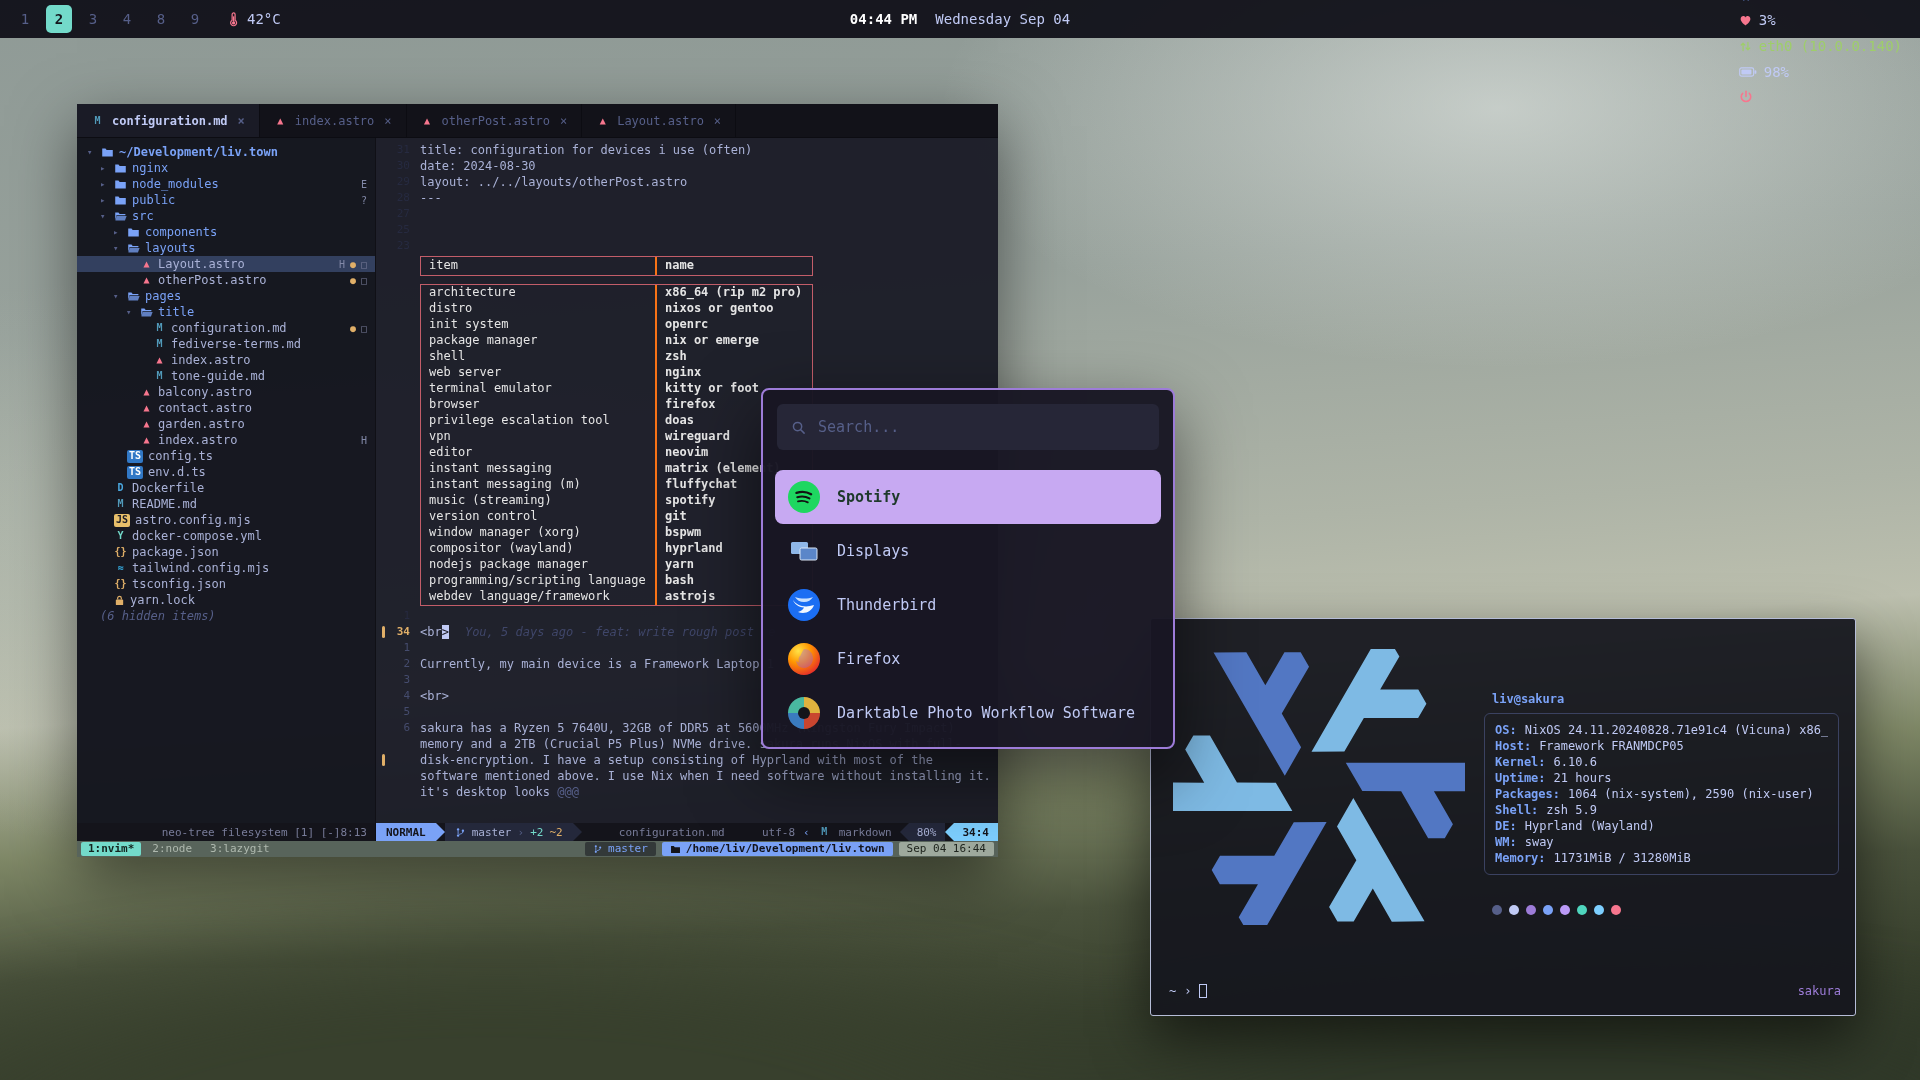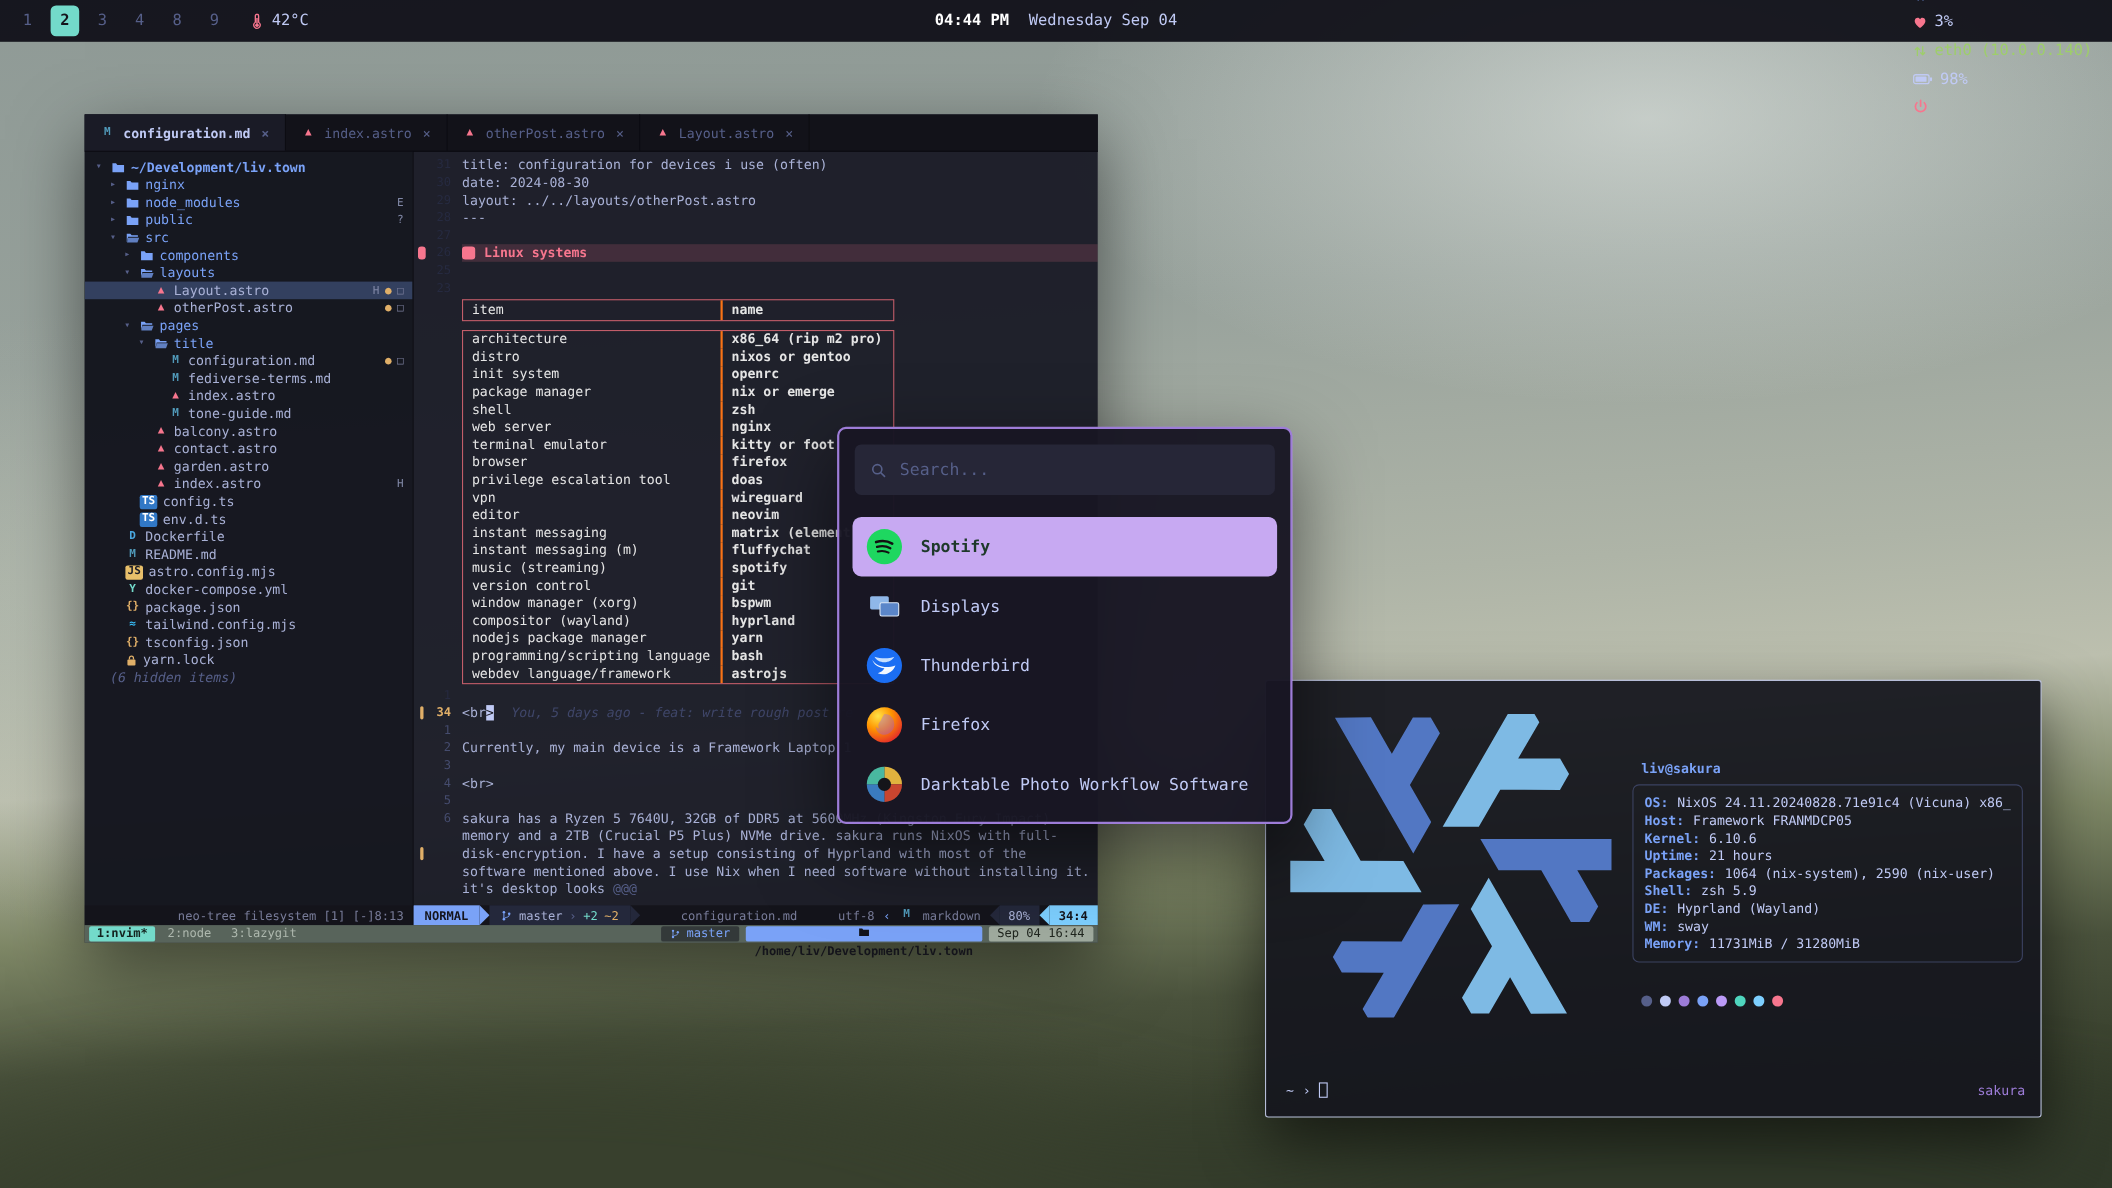--- a/index.html
+++ b/index.html
@@ -95,21 +95,21 @@
   .tri-l2 { width:0; height:0; border-top:9px solid transparent; border-bottom:9px solid transparent; border-right:9px solid #24283b; }
   .chip-80 { background:#24283b; color:#a9b1d6; height:100%; display:flex; align-items:center; padding:0 8px; }
   .tri-lc { width:0; height:0; border-top:9px solid transparent; border-bottom:9px solid transparent; border-right:9px solid #7dcfff; }
   .chip-pos { background:#7dcfff; color:#14141b; font-weight:bold; height:100%; display:flex; align-items:center; padding:0 9px; }
 
   .tmuxbar { height:16px; flex:none; background:rgba(93,106,96,0.92); display:flex; align-items:center; font-size:11px; padding:0 4px; gap:8px; color:#c8d0c6; }
   .twin { padding:0 7px; height:14px; line-height:14px; border-radius:2px; color:#aeb8ae; }
   .twin.active { background:#73daca; color:#14241f; font-weight:bold; }
   .tmux-right { margin-left:auto; display:flex; align-items:center; gap:6px; }
   .tchip-branch { background:rgba(22,22,30,0.55); color:#7aa2f7; padding:0 8px; height:14px; line-height:14px; border-radius:2px; display:flex; align-items:center; gap:5px; }
-  .tchip-path { background:#7aa2f7; color:#14141b; padding:0 8px; height:14px; line-height:14px; border-radius:2px; display:flex; align-items:center; gap:5px; font-weight:bold;flex-direction:column; }
+  .tchip-path { background:#7aa2f7; color:#14141b; padding:0 8px; height:14px; line-height:14px; border-radius:2px; display:flex; align-items:center; gap:5px; font-weight:bold; }
   .tchip-date { background:rgba(172,182,170,0.85); color:#20261f; padding:0 8px; height:14px; line-height:14px; border-radius:2px; }
 
   
   .launcher { position:absolute; left:761px; top:388px; width:414px; height:361px; z-index:5;
     background:rgba(24,22,35,0.97); border:2px solid #9d7cd8; border-radius:8px;
     box-shadow:0 26px 70px rgba(0,0,0,0.55); overflow:hidden; font-size:15px; }
   .search-box { margin:14px; height:46px; background:#262637; border-radius:6px; display:flex; align-items:center; gap:12px; padding:0 14px; color:#565f89; }
   .search-box input { background:transparent; border:none; outline:none; color:#a9b1d6; font:15px "DejaVu Sans Mono", monospace; flex:1; }
   .search-box input::placeholder { color:#565f89; }
   .litems { padding:6px 12px 0 12px; }
@@ -511,27 +511,20 @@
             <span class="ed-sign"></span>
             <span class="ed-num">28</span>
             <span class="ed-text">---</span>
           </div>
           <div class="ed-row">
             <span class="ed-sign"></span>
             <span class="ed-num">27</span>
             <span class="ed-text"></span>
           </div>
           <div class="ed-row">
-            <span class="ed-sign">
-              <span class="sgn-pink"></span>
-            </span>
-            <span class="ed-num">26</span>
-            <span class="ed-text heading"><span class="hpill"></span><span>Linux systems</span></span>
-          </div>
-          <div class="ed-row">
             <span class="ed-sign"></span>
             <span class="ed-num">25</span>
             <span class="ed-text"></span>
           </div>
           <div class="ed-row">
             <span class="ed-sign"></span>
             <span class="ed-num">23</span>
             <span class="ed-text"></span>
           </div>
           <div class="ed-row">

